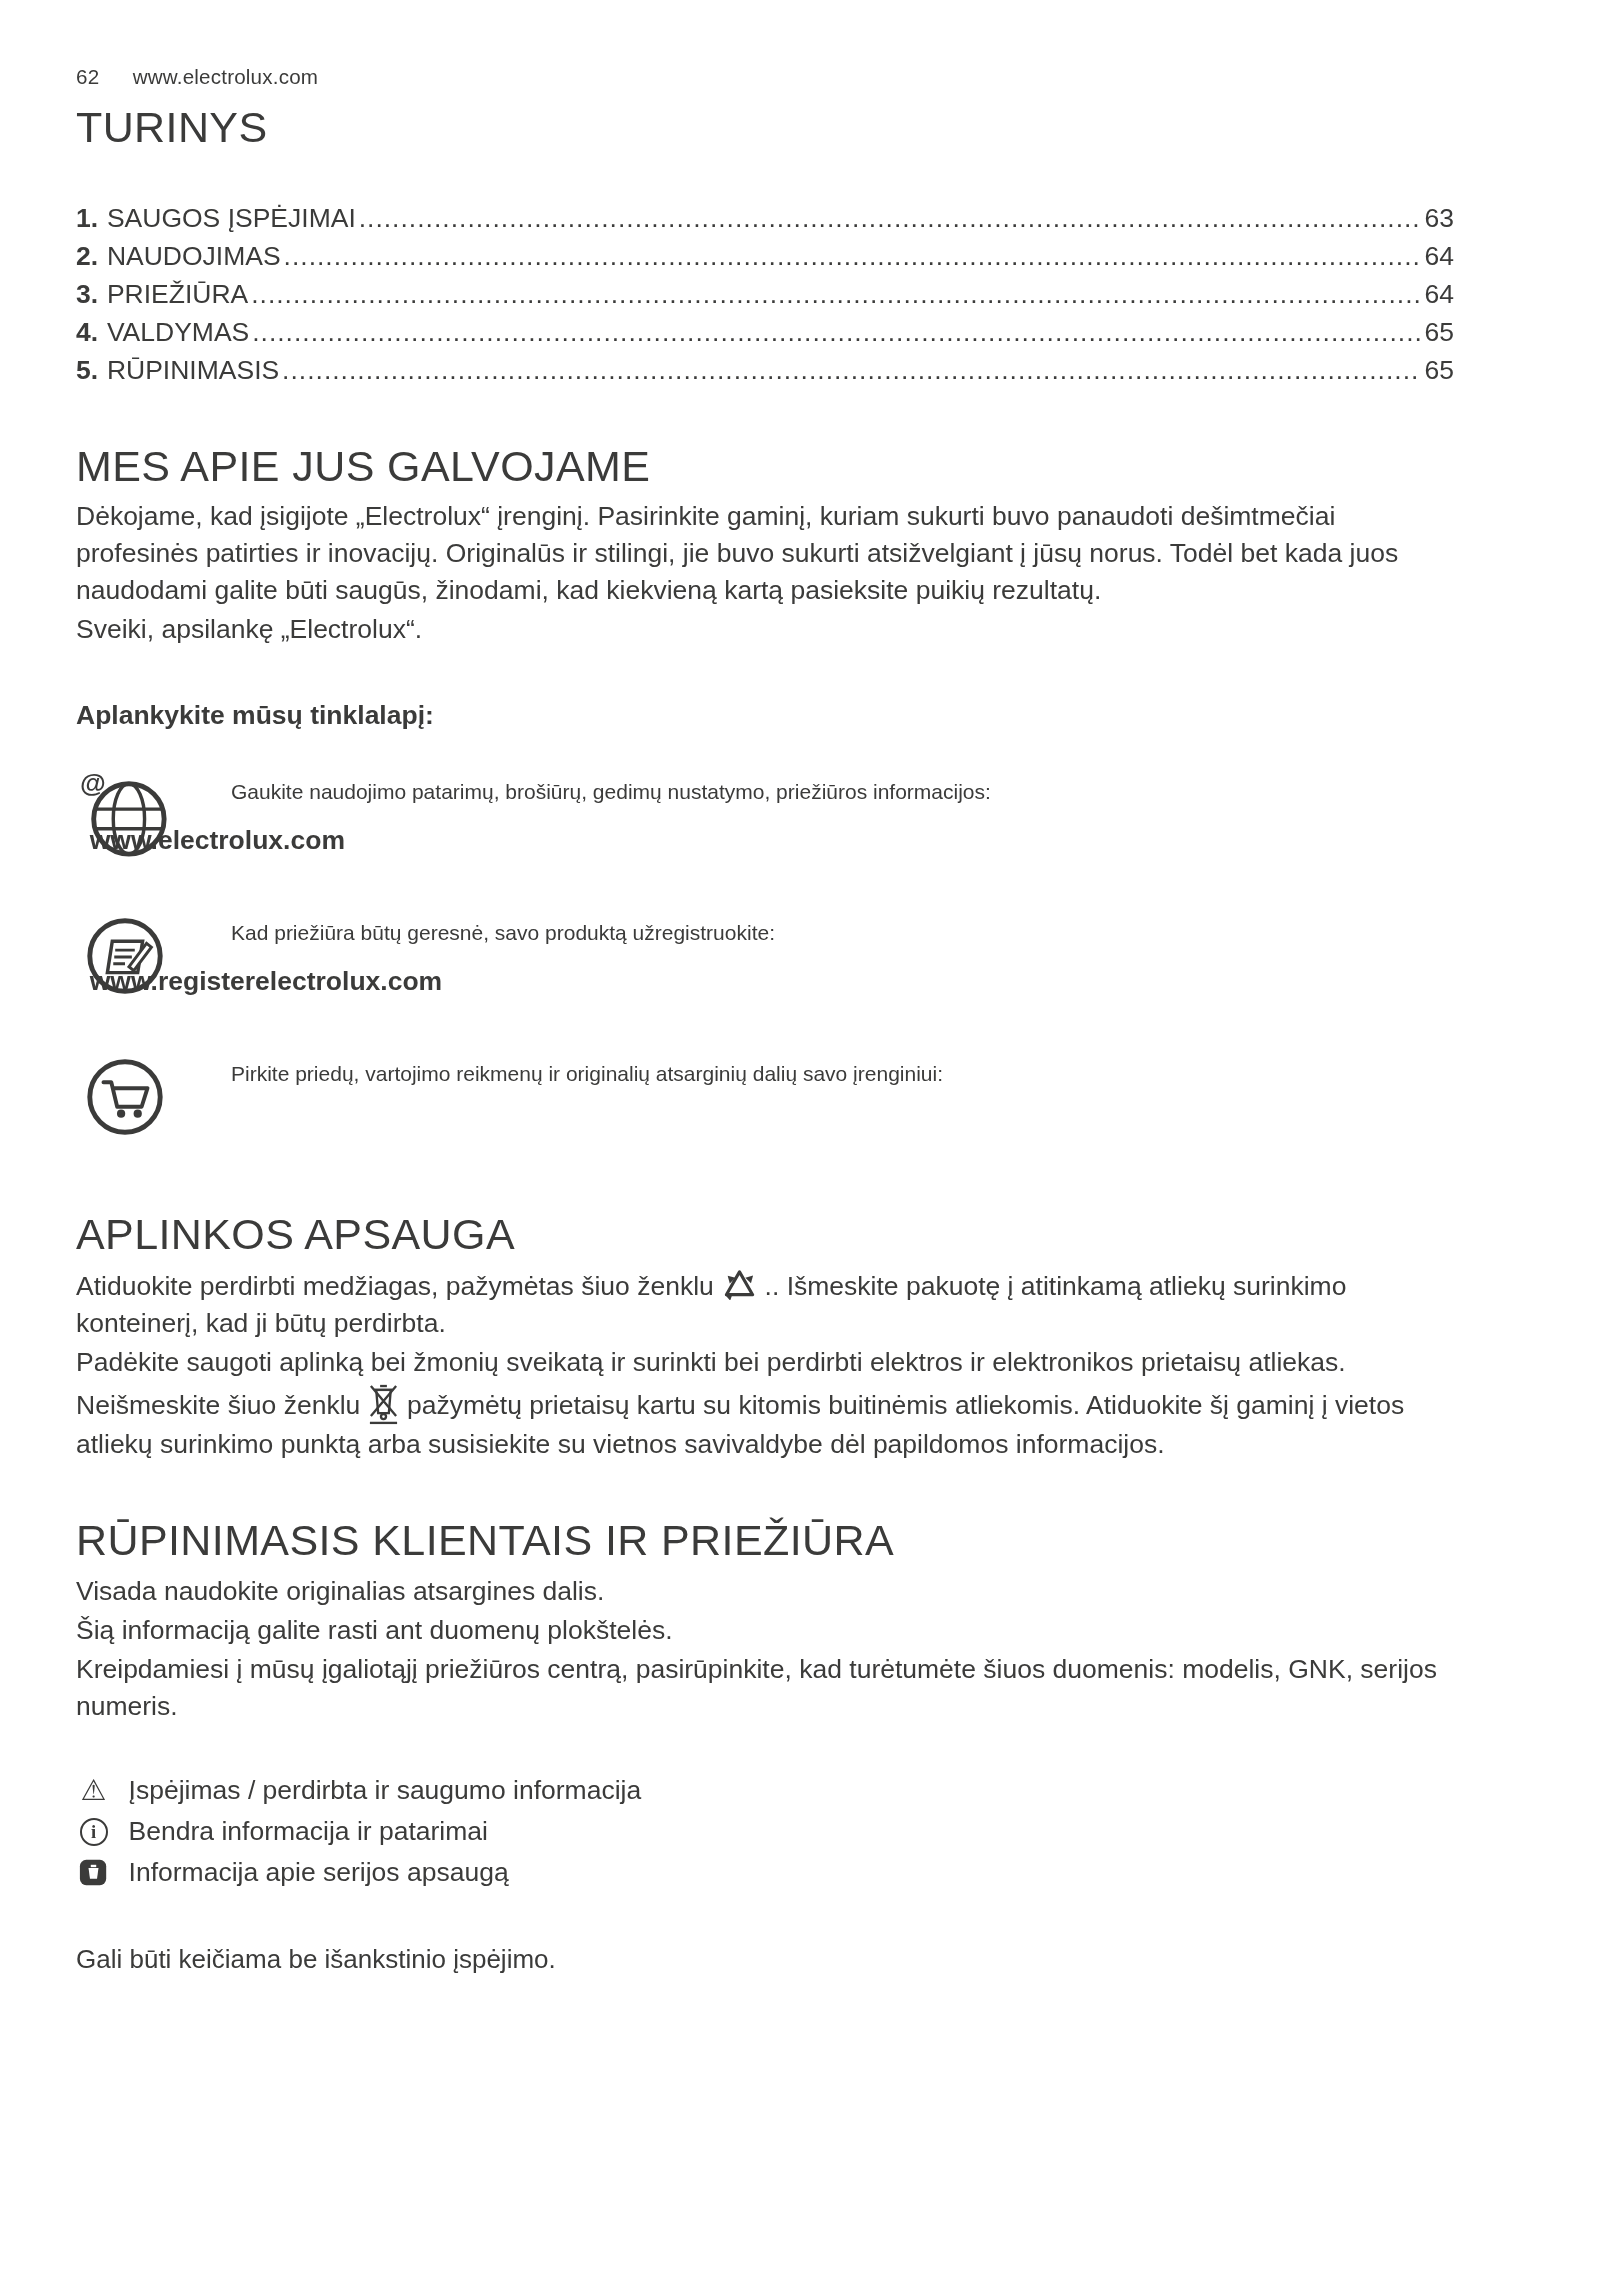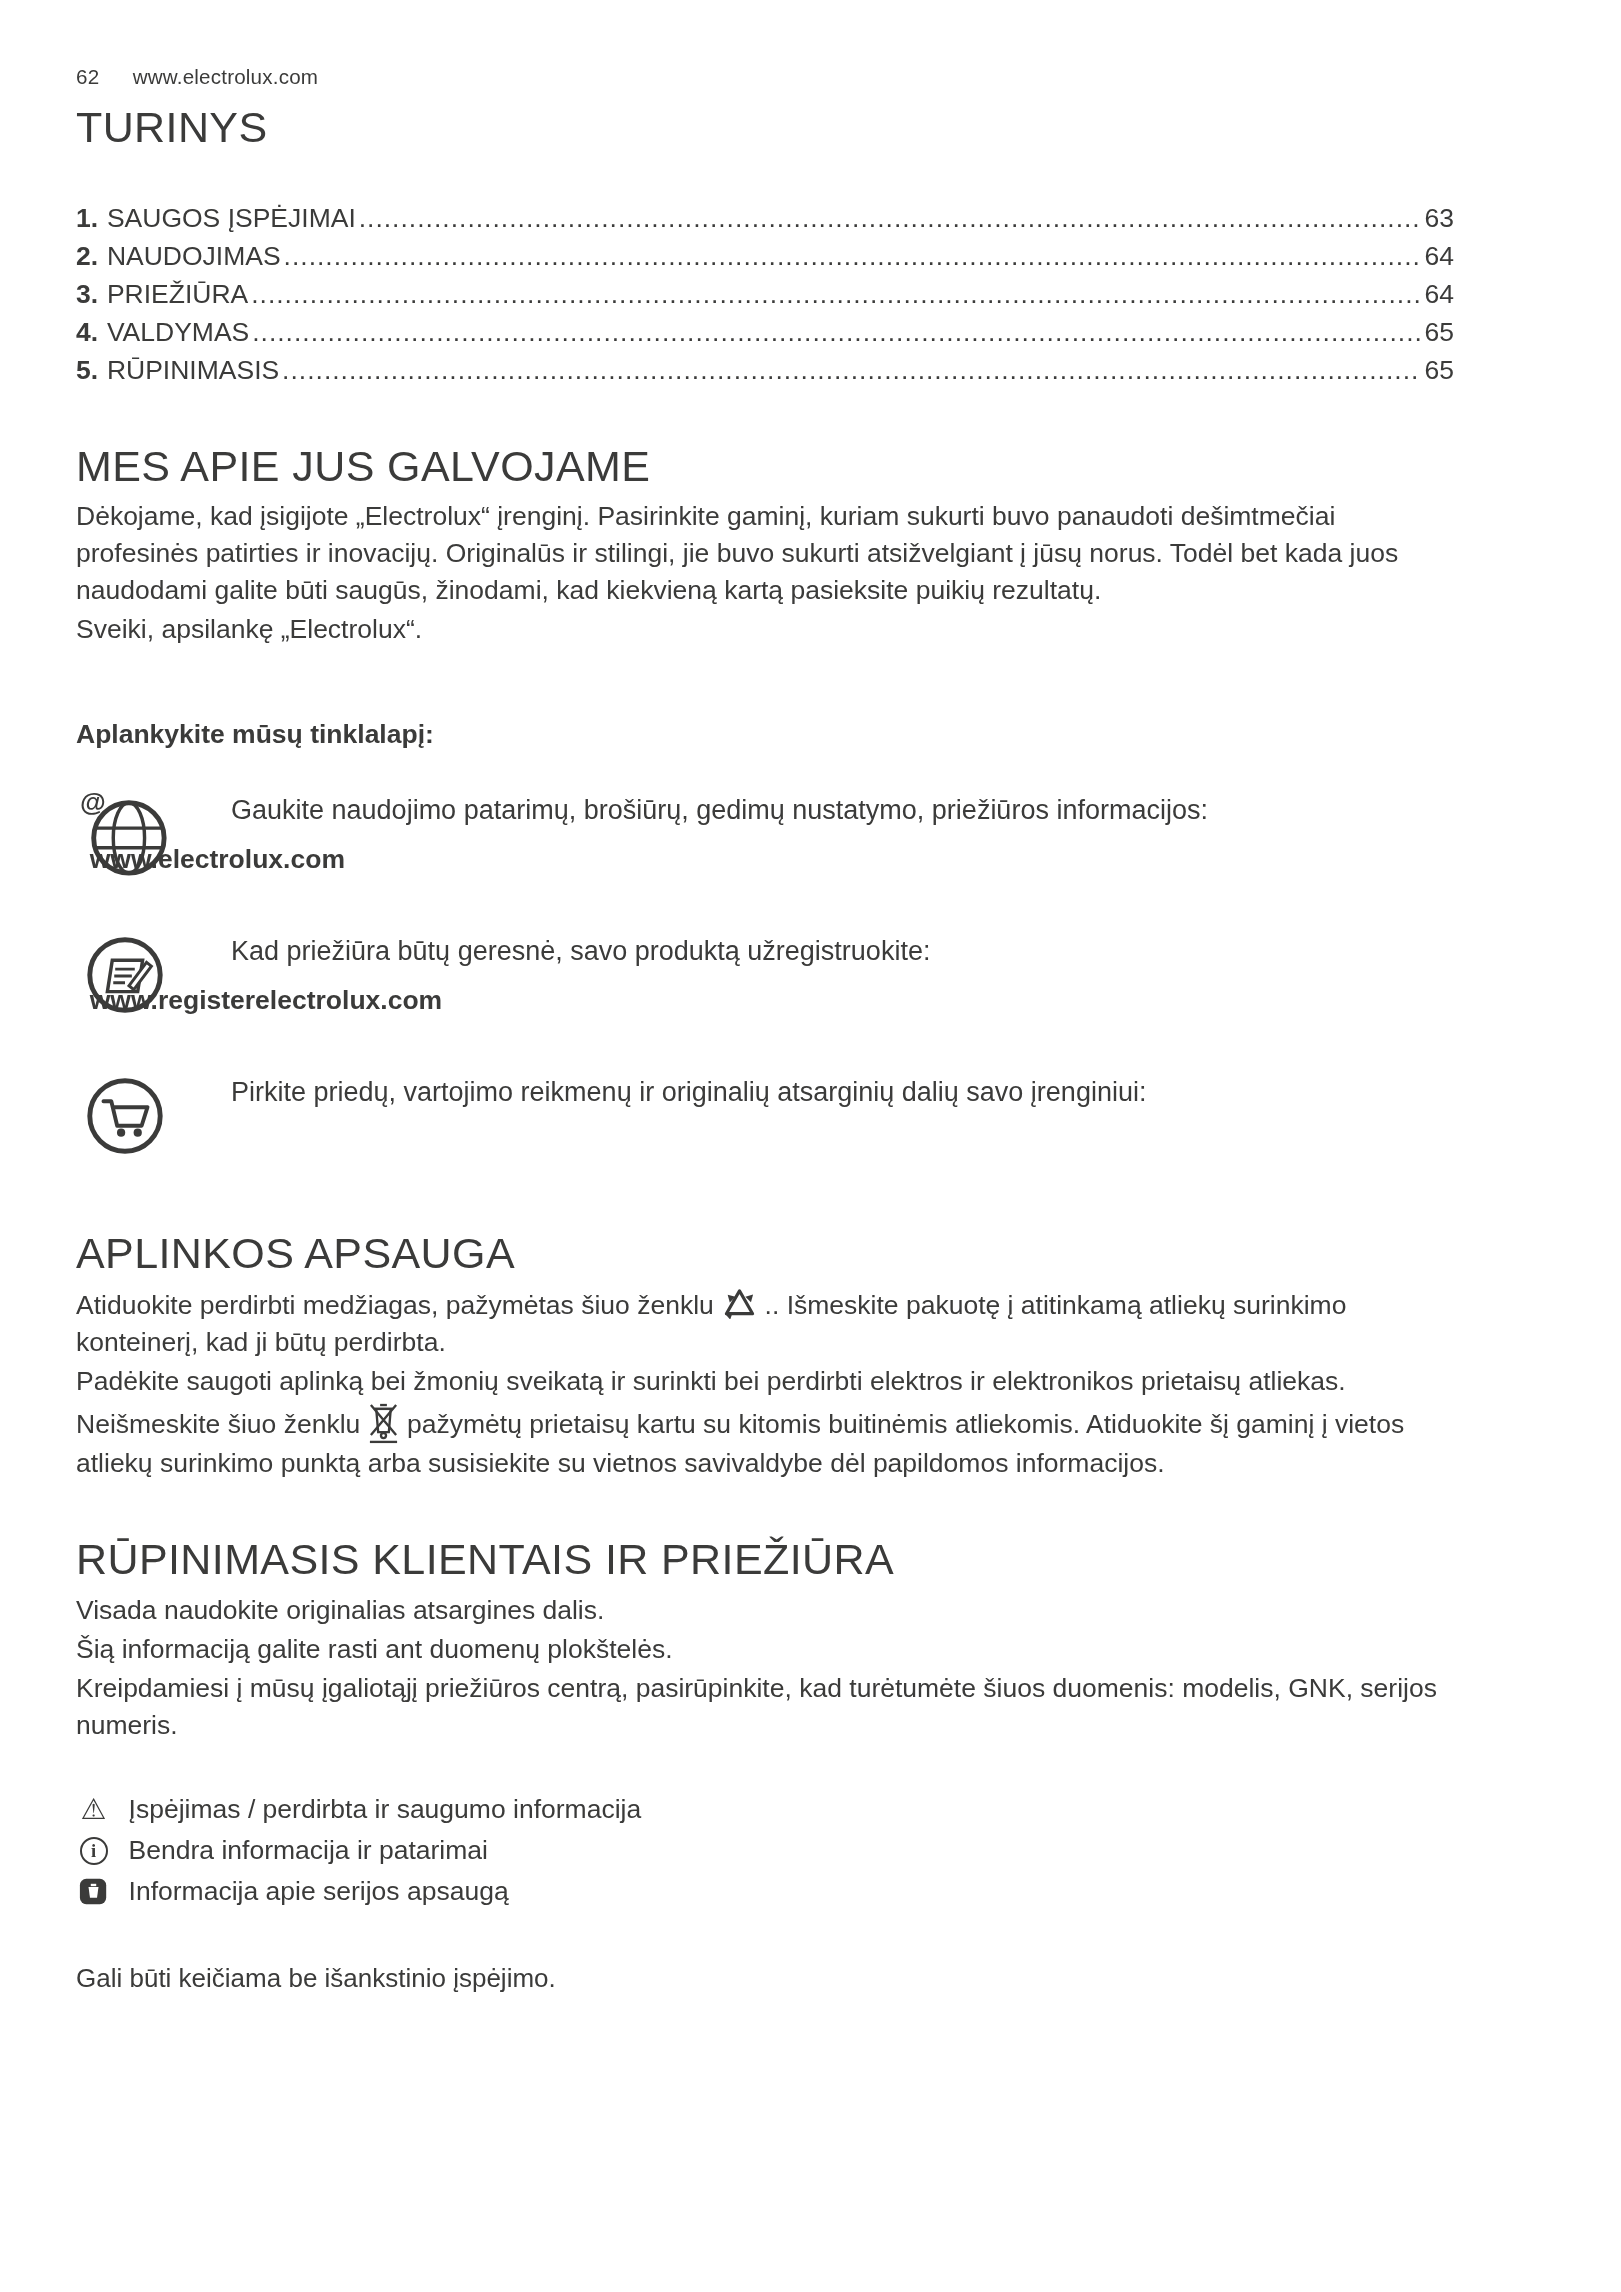--- a/index.html
+++ b/index.html
@@ -32,29 +32,29 @@
   .toc-num { font-weight: 700; margin-right: 8.8px; }
   .toc-dots { flex: 1; overflow: hidden; white-space: nowrap; margin: 0 2.9px; }
   .toc-dots::after {
     content: "........................................................................................................................................................................................................................................................";
     letter-spacing: 1px;
   }
   .toc-page { margin-left: 2px; }
 
   
   .body-par { font-size: 26.5px; line-height: 37px; margin-top: 2px; }
-  .bold-line { font-weight: 700; font-size: 26.5px; line-height: 37px; margin-top: 68px; }
+  .bold-line { font-weight: 700; font-size: 26.5px; line-height: 37px; margin-top: 49px; }
 
   
   .weblink { position: relative; margin-top: 39px; min-height: 102px; }
   .weblink-icon {
     position: absolute; left: 3.9px; top: -3.9px;
     width: 90px; height: 90px; z-index: 1;
   }
-  .weblink-desc { margin-left: 155px; font-size: 27px; line-height: 37px; }
+  .weblink-desc { margin-left: 155px; font-size: 21px; line-height: 37px; }
   .weblink-url {
     font-weight: 700; font-size: 26.5px; line-height: 37px;
     margin-left: 13.7px; margin-top: 11.8px;
     position: relative; z-index: 2;
   }
 
   
   .inline-icon { display: inline-block; vertical-align: middle; margin: 0 6.9px; }
   .inline-icon.recycle { width: 37px; height: 33px; vertical-align: -4.9px; }
   .inline-icon.weee { width: 33px; height: 45px; vertical-align: -11.8px; }

